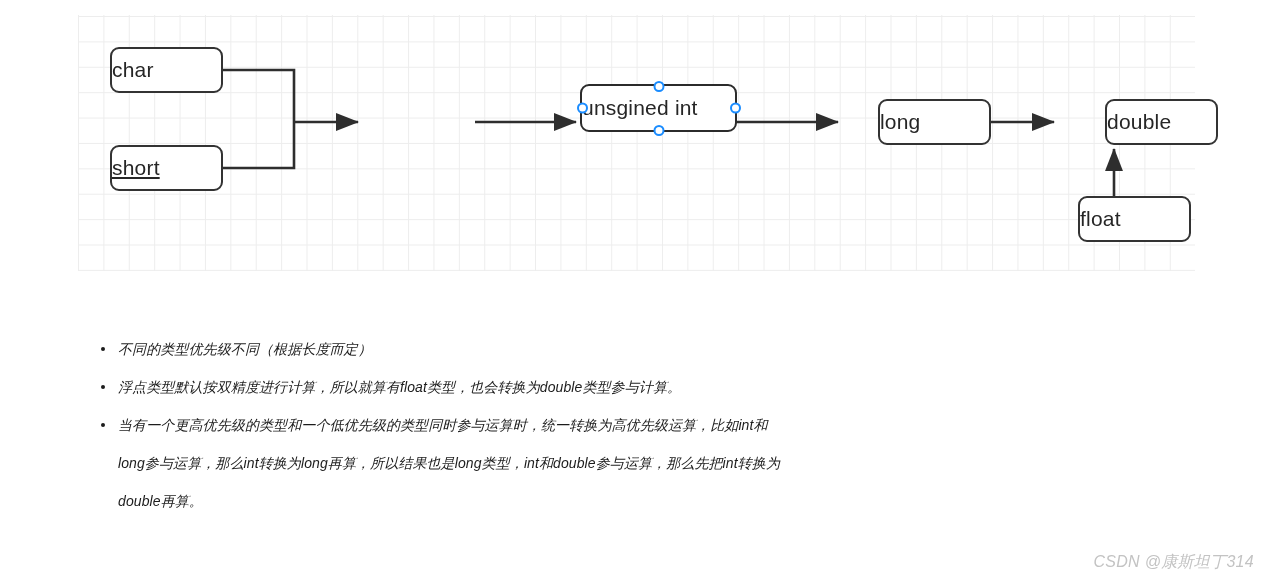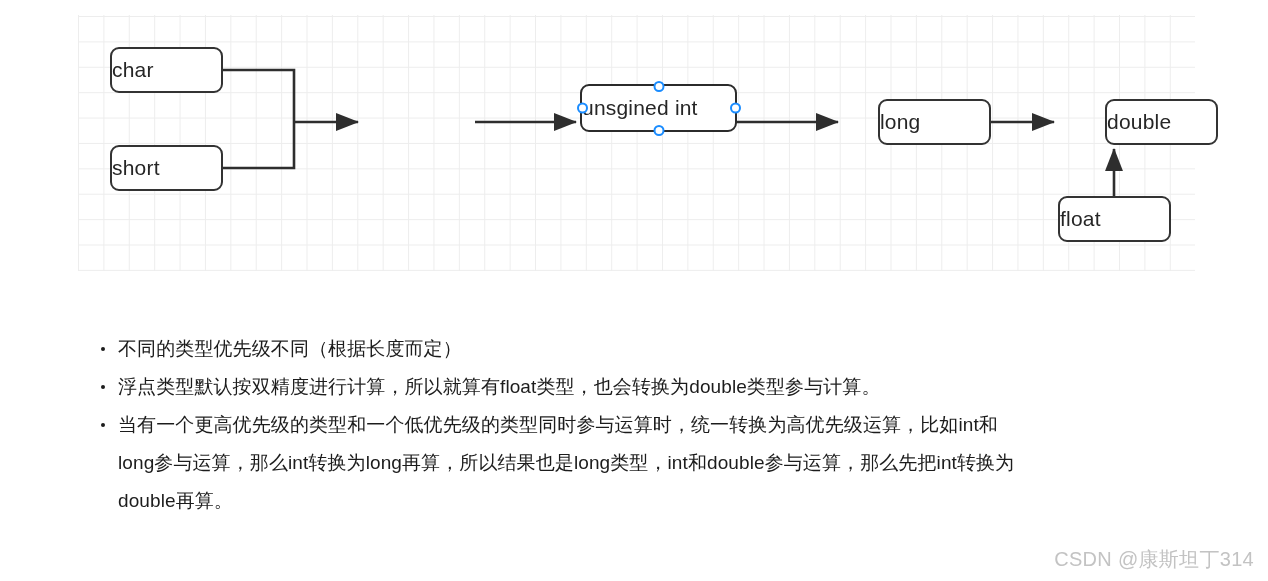--- a/index.html
+++ b/index.html
@@ -59,45 +59,47 @@
   
   .bullets{
     position:absolute;
     left:98px;top:330px;
     width:1130px;
     color:#1c1c1c;
   }
   .bullet{
     position:relative;
     padding-left:20px;
-    font-size:19px;
+    font-size:14px;
     line-height:38px;
     margin-bottom:0px;
     letter-spacing:.1px;
     white-space:nowrap;
+    font-style:italic;
   }
   .bullet.wrap{white-space:normal;}
   .bullet::before{
     content:"";
     position:absolute;
     left:3px;top:17px;
     width:4px;height:4px;
     border-radius:50%;
     background:#1c1c1c;
   }
   .bullet .ln{display:block;}
   .bullet .ln.indent{padding-left:0px;}
 
   
   .watermark{
     position:absolute;
     right:14px;bottom:8px;
-    font-size:20px;
+    font-size:16px;
     color:#c3c3c3;
     letter-spacing:.3px;
+    font-style:italic;
   }
 </style>
 </head>
 <body>
 
 <div id="root">
 
   <div class="canvas">
 
     <svg class="canvas-svg" viewBox="0 0 1117 256" xmlns="http://www.w3.org/2000/svg">
@@ -121,42 +123,42 @@
         <path d="M877,107 L976,107" marker-end="url(#arrowhead)"></path>
 
         <path d="M1036,181 L1036,134" marker-end="url(#arrowhead)"></path>
       </g>
     </svg>
 
     <div class="node" style="left:32px;top:32px;width:113px;height:46px;">
       <span>char</span>
     </div>
 
-    <div class="node" style="left:32px;top:130px;width:113px;height:46px;">
+    <div class="node" style="left:32px;top:130px;width:113px;height:46px;text-decoration:underline;">
       <span>short</span>
     </div>
 
 
     <div class="node selected" style="left:502px;top:69px;width:157px;height:48px;">
       <span>unsgined int</span>
       <span class="handle h-top"></span>
       <span class="handle h-bottom"></span>
       <span class="handle h-left"></span>
       <span class="handle h-right"></span>
     </div>
 
     <div class="node" style="left:764px;top:84px;width:113px;height:46px;margin-left:36px;">
       <span>long</span>
     </div>
 
     <div class="node" style="left:980px;top:84px;width:113px;height:46px;margin-left:47px;">
       <span>double</span>
     </div>
 
-    <div class="node" style="left:980px;top:181px;width:113px;height:46px;">
+    <div class="node" style="left:1000px;top:181px;width:113px;height:46px;">
       <span>float</span>
     </div>
   </div>
 
   <div class="bullets">
 
     <div class="bullet">
       <span class="ln">不同的类型优先级不同（根据长度而定）</span>
     </div>
 

